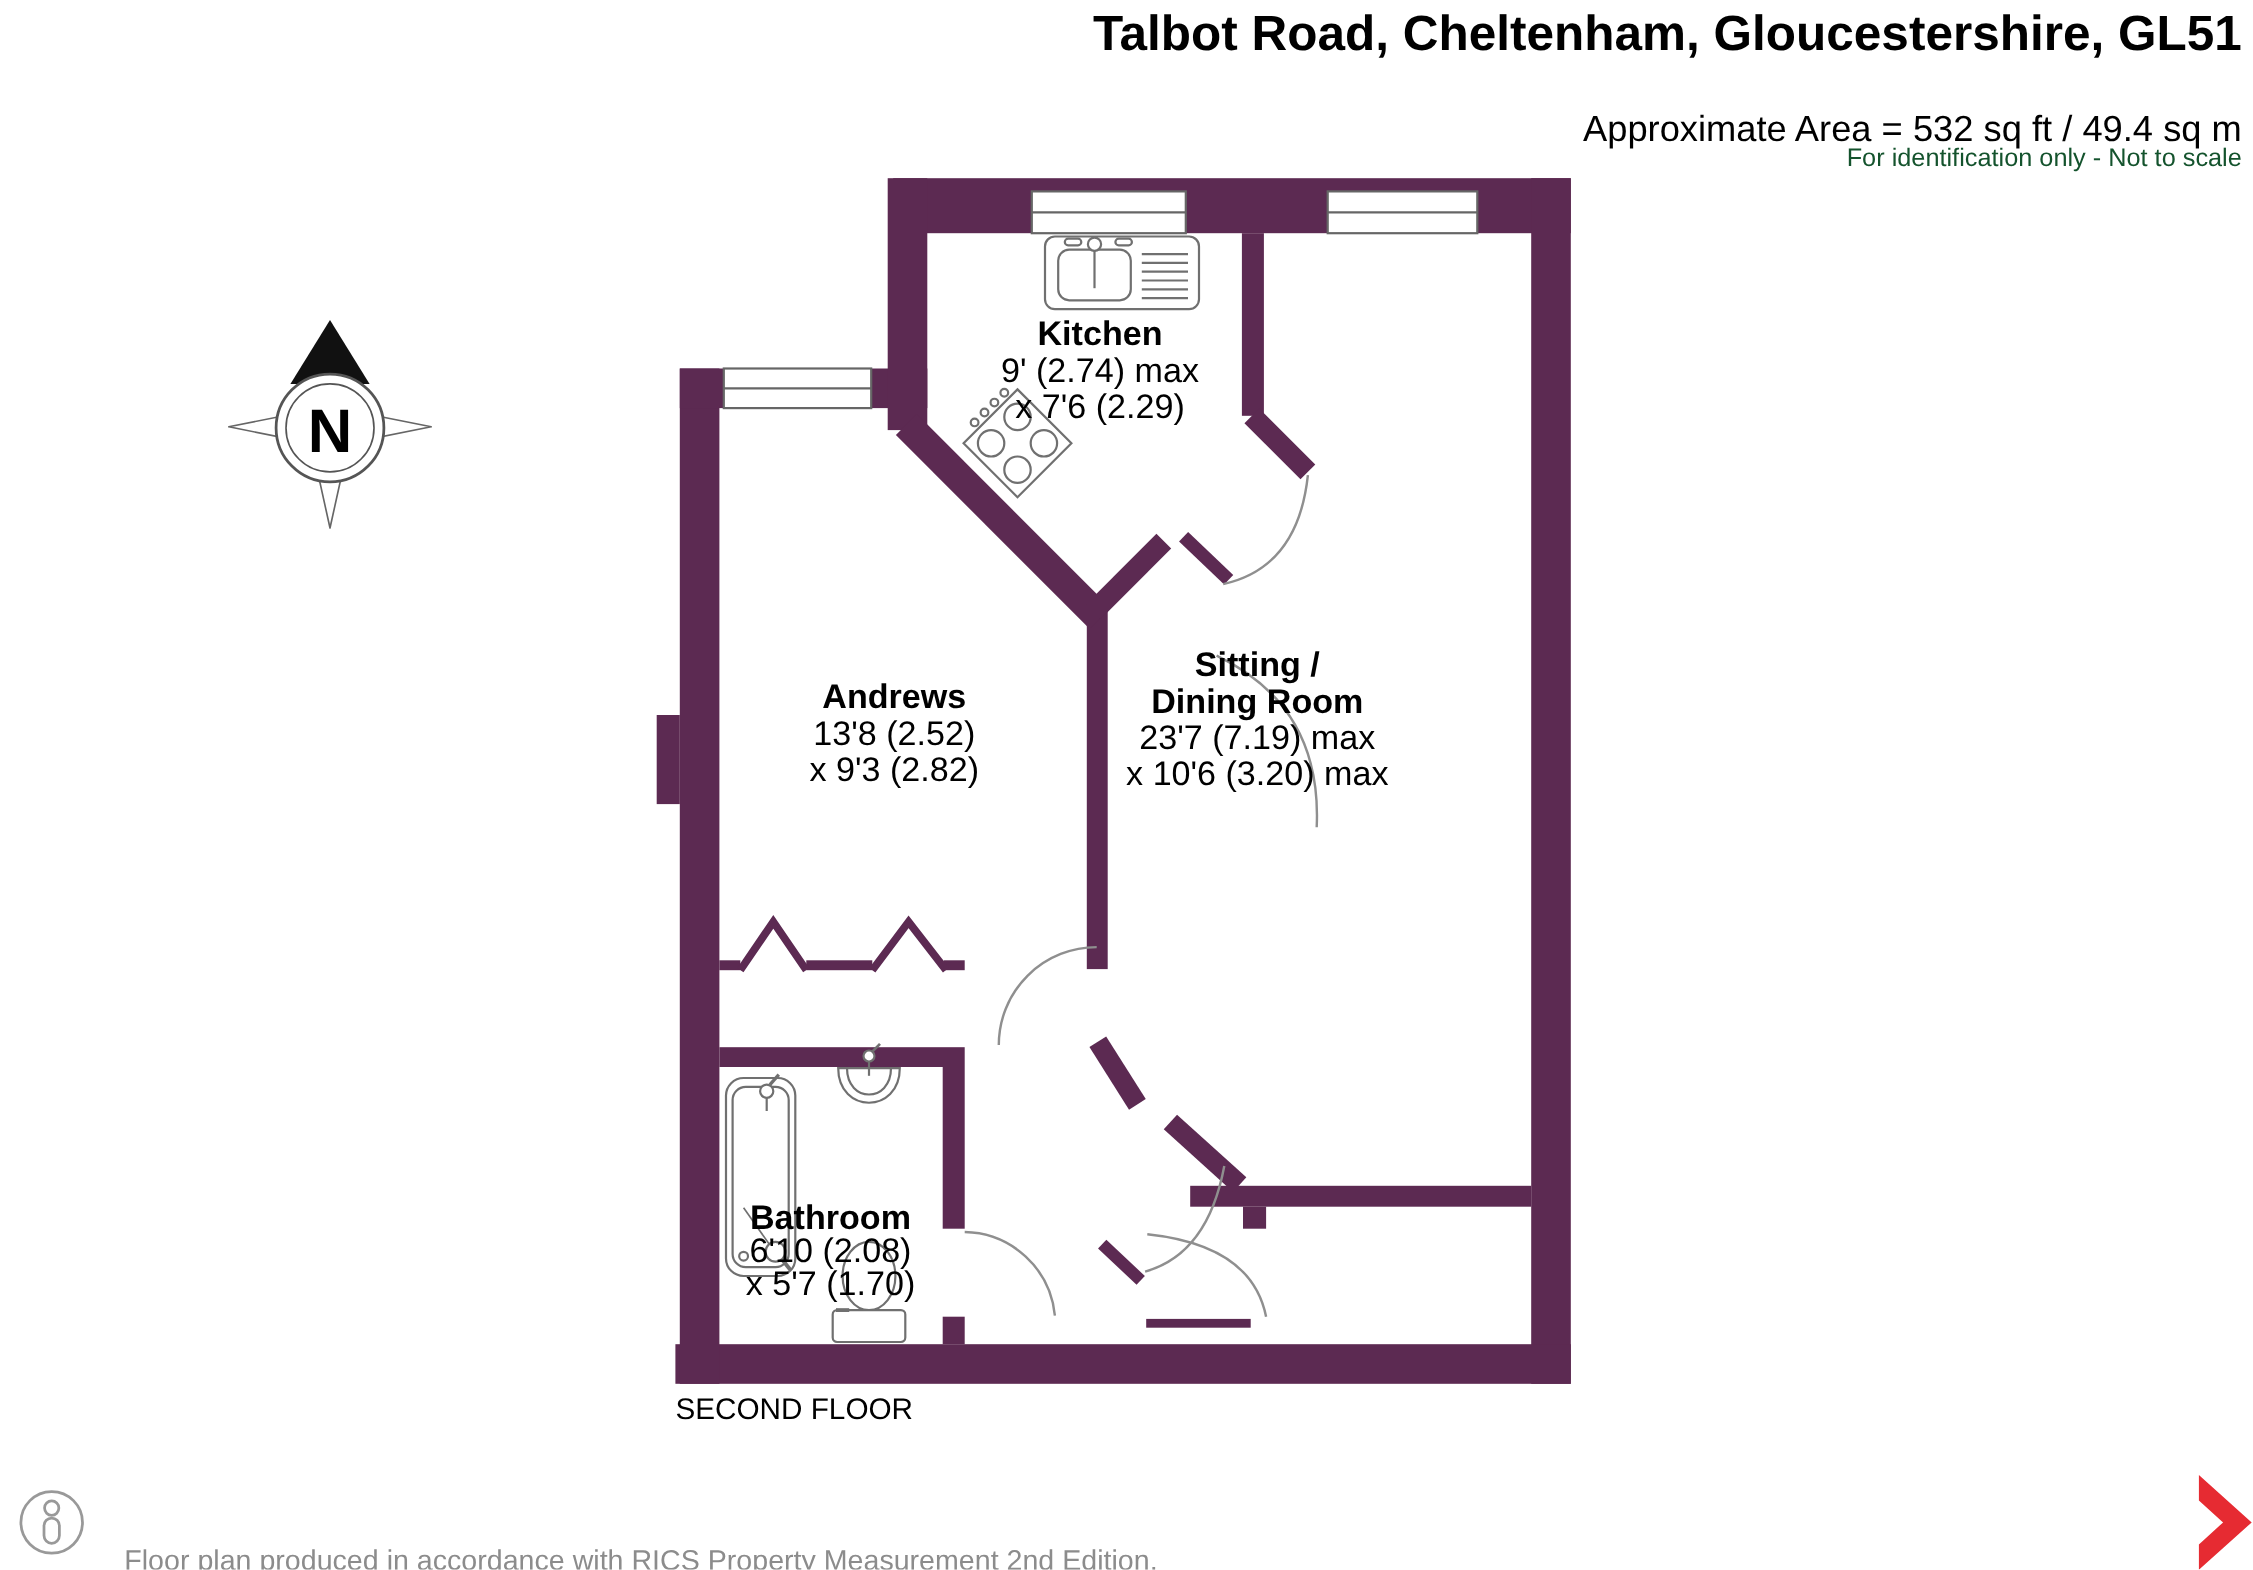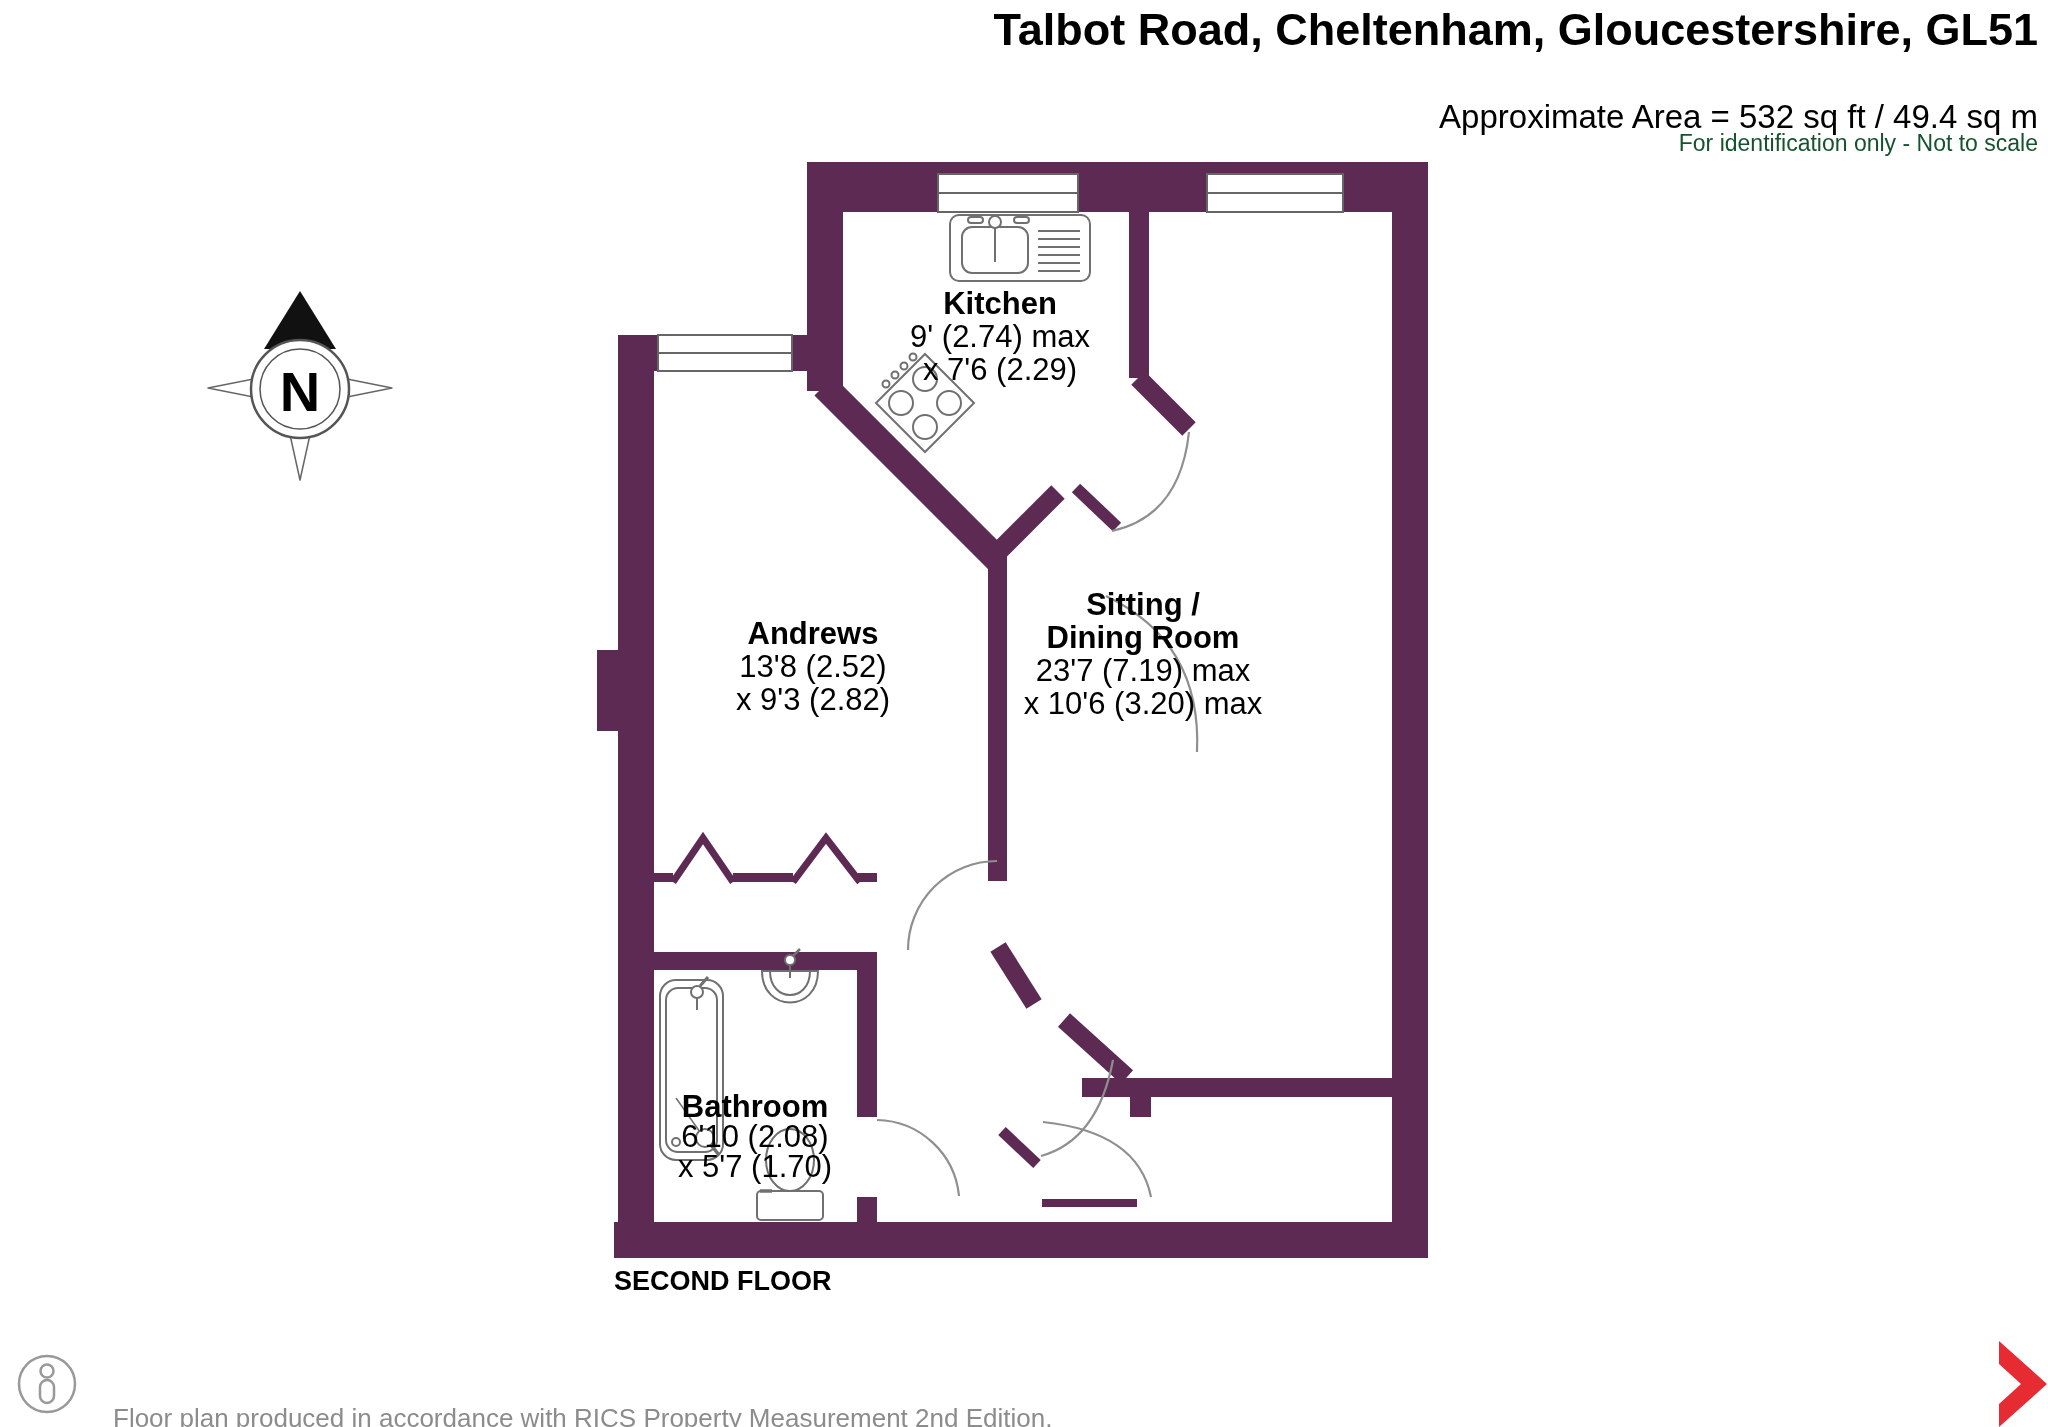--- a/index.html
+++ b/index.html
@@ -6,21 +6,21 @@
   #page{position:relative;width:2048px;height:1427px;background:#fff;overflow:hidden;
         font-family:"Liberation Sans", sans-serif;}
   svg{position:absolute;left:0;top:0;}
   .hdr{position:absolute;right:10px;text-align:center;color:#000;white-space:nowrap;}
   .hdr-title{top:4px;font-size:45px;font-weight:bold;}
   .hdr-area{top:98px;font-size:33px;}
   .hdr-note{top:130px;font-size:23px;color:#14532d;}
   .room-label{position:absolute;transform:translateX(-50%);text-align:center;
               font-size:31px;line-height:33px;color:#000;white-space:nowrap;}
   .room-label .rt{font-weight:bold;}
-  .floor-label{position:absolute;left:614px;top:1266px;font-size:27px;font-weight:bold;color:#000;}
+  .floor-label{position:absolute;left:614px;top:1266px;font-size:27px;font-weight:normal;color:#000;}
   .footer-text{position:absolute;left:113px;top:1336px;font-size:26px;line-height:33px;
                color:#8c8c8c;white-space:pre;}
   .brand{position:absolute;right:66px;top:1350px;font-size:63px;font-weight:bold;
          letter-spacing:-1px;color:#53254d;}
 </style>
 </head>
 <body>
 
 <div id="page">
 

